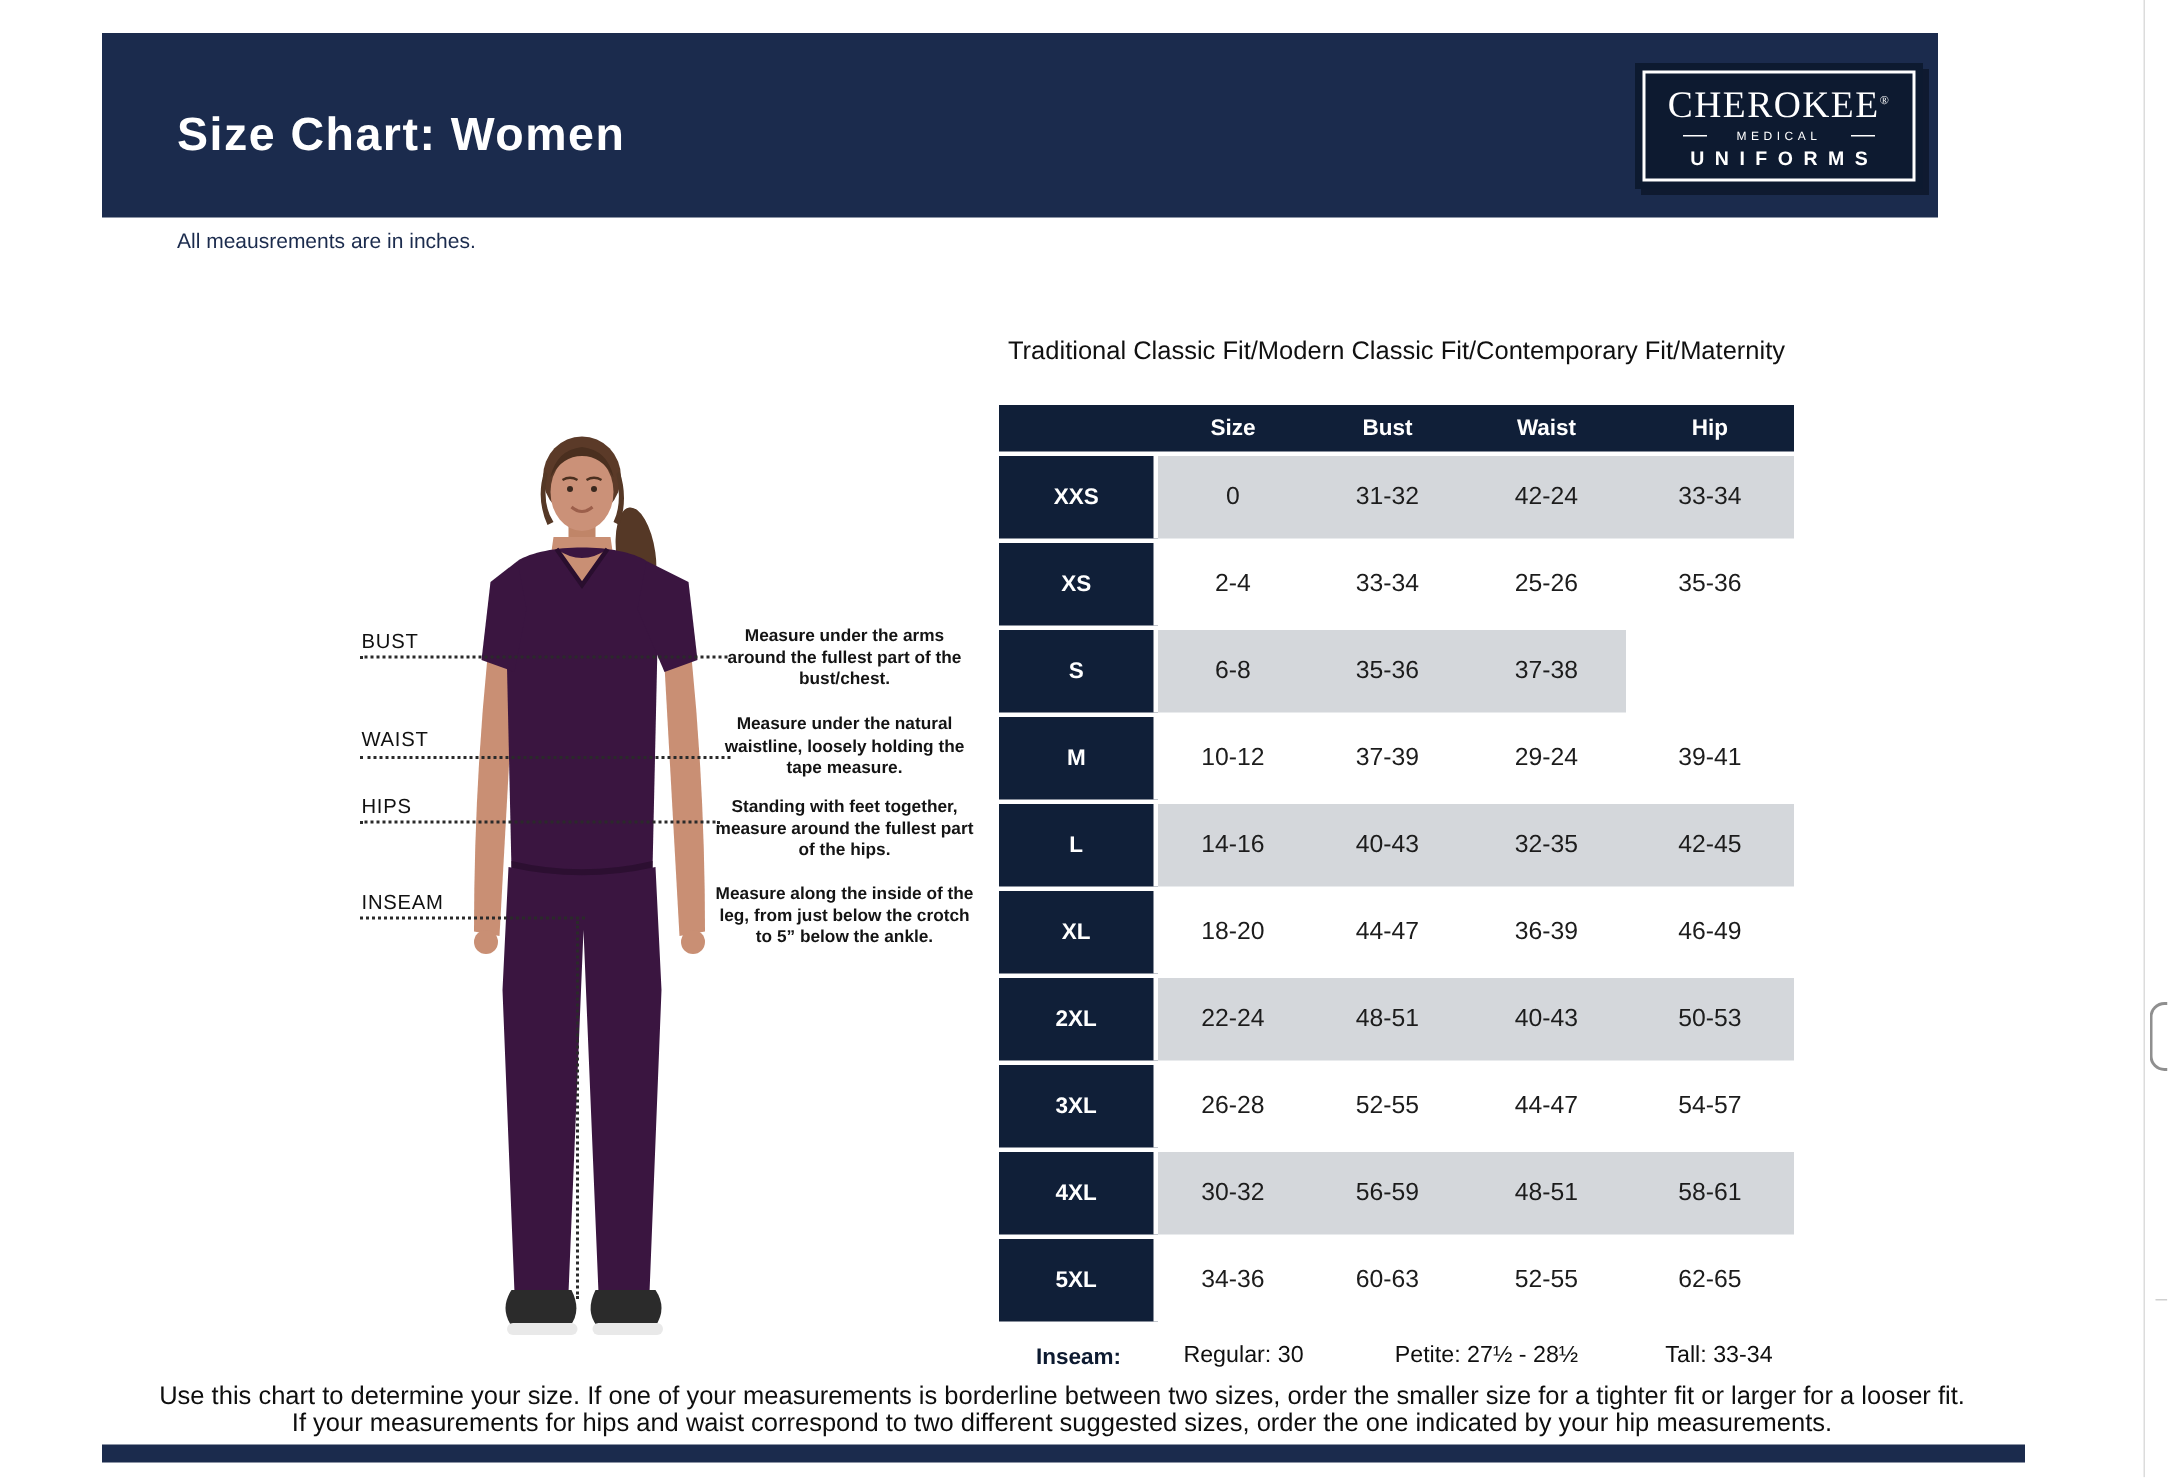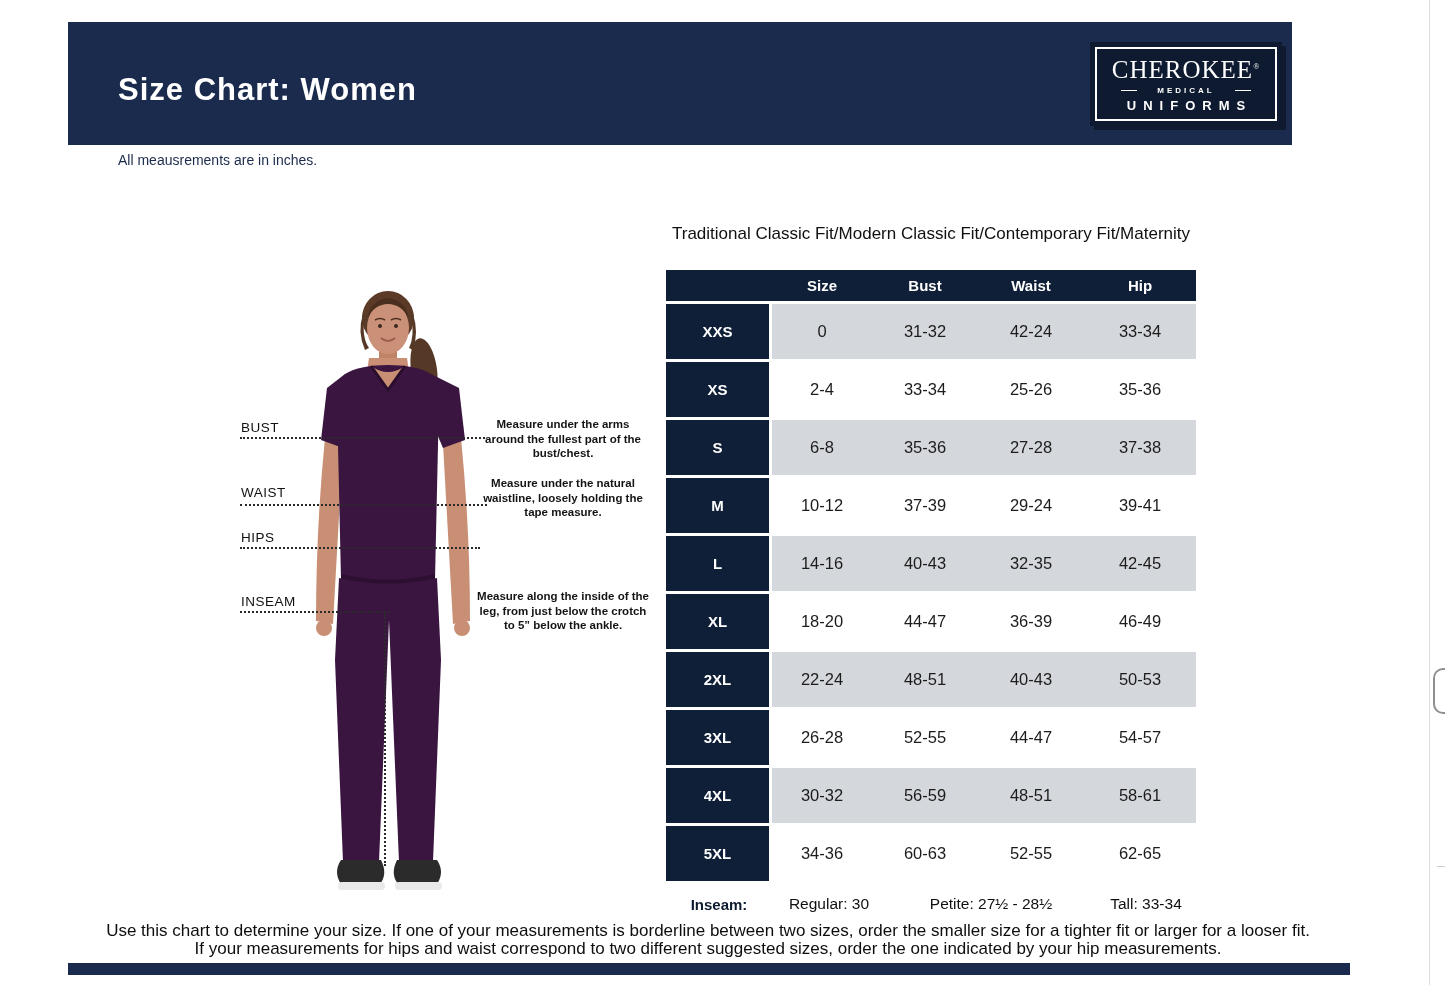--- a/index.html
+++ b/index.html
@@ -9,21 +9,21 @@
 
   
   .band { position:absolute; left:68px; top:22px; width:1224px; height:123px; background:#1b2b4d; }
   .page-title { position:absolute; left:50px; top:50px; color:#ffffff; font-size:31px; font-weight:bold; letter-spacing:1px; }
 
   
   .logo { position:absolute; left:1022px; top:20px; width:192px; height:84px; background:#0d1a30; box-shadow:4px 4px 0 rgba(5,12,25,0.55); }
   .logo-inner { position:absolute; left:5px; top:5px; right:5px; bottom:5px; border:2px solid #ffffff; display:flex; flex-direction:column; align-items:center; justify-content:center; gap:3px; }
   .logo-brand { color:#fff; font-family:"Liberation Serif", serif; font-size:25px; letter-spacing:1px; line-height:24px; }
   .logo-brand sup { font-size:8px; }
-  .logo-medical { display:flex; align-items:center; gap:20px; color:#fff; font-size:8px; font-weight:bold; letter-spacing:3px;justify-content:flex-end; }
+  .logo-medical { display:flex; align-items:center; gap:20px; color:#fff; font-size:8px; font-weight:normal; letter-spacing:3px;justify-content:flex-end; }
   .logo-medical .dash { width:16px; height:1px; background:#fff; display:inline-block; }
   .logo-uniforms { color:#fff; font-size:13px; font-weight:bold; letter-spacing:7px; text-indent:7px; }
 
   .subtitle { position:absolute; left:118px; top:152px; color:#1b2b4d; font-size:14px; }
 
   
   .mlabel { position:absolute; color:#111; font-size:13.5px; letter-spacing:0.5px; font-weight:500; }
   .dotline-h { position:absolute; border-top:2px dotted #2a2a2a; height:0; }
   .dotline-v { position:absolute; border-left:2px dotted #2a2a2a; width:0; }
   .instr { position:absolute; width:172px; text-align:center; font-size:11.5px; font-weight:bold; color:#141414; line-height:14.5px; }
@@ -126,20 +126,21 @@
   <div class="mlabel" style="left:241px; top:594px;">INSEAM</div>
 
   <div class="dotline-h" style="left:240px; top:437px; width:245px;"></div>
   <div class="dotline-h" style="left:240px; top:504px; width:247px;"></div>
   <div class="dotline-h" style="left:240px; top:547px; width:240px;"></div>
   <div class="dotline-h" style="left:240px; top:611px; width:150px;"></div>
   <div class="dotline-v" style="left:384px; top:614px; height:252px;"></div>
 
   <div class="instr" style="left:477px; top:417px;">Measure under the arms around the fullest part of the bust/chest.</div>
   <div class="instr" style="left:477px; top:476px;">Measure under the natural waistline, loosely holding the tape measure.</div>
+  <div class="instr" style="left:477px; top:531px;">Standing with feet together, measure around the fullest part of the hips.</div>
   <div class="instr" style="left:477px; top:589px;">Measure along the inside of the leg, from just below the crotch to 5” below the ankle.</div>
 
   <div class="size-table">
     <div class="table-title">Traditional Classic Fit/Modern Classic Fit/Contemporary Fit/Maternity</div>
 
     <div class="thead">
       <div class="hcell"></div>
       <div class="hcell">Size</div>
       <div class="hcell">Bust</div>
       <div class="hcell">Waist</div>
@@ -157,21 +158,20 @@
       <div class="lcell">XS</div>
       <div class="dcell">2-4</div>
       <div class="dcell">33-34</div>
       <div class="dcell">25-26</div>
       <div class="dcell">35-36</div>
     </div>
     <div class="trow alt">
       <div class="lcell">S</div>
       <div class="dcell">6-8</div>
       <div class="dcell">35-36</div>
-      <div class="dcell">27-28</div>
       <div class="dcell">37-38</div>
     </div>
     <div class="trow">
       <div class="lcell">M</div>
       <div class="dcell">10-12</div>
       <div class="dcell">37-39</div>
       <div class="dcell">29-24</div>
       <div class="dcell">39-41</div>
     </div>
     <div class="trow alt">

